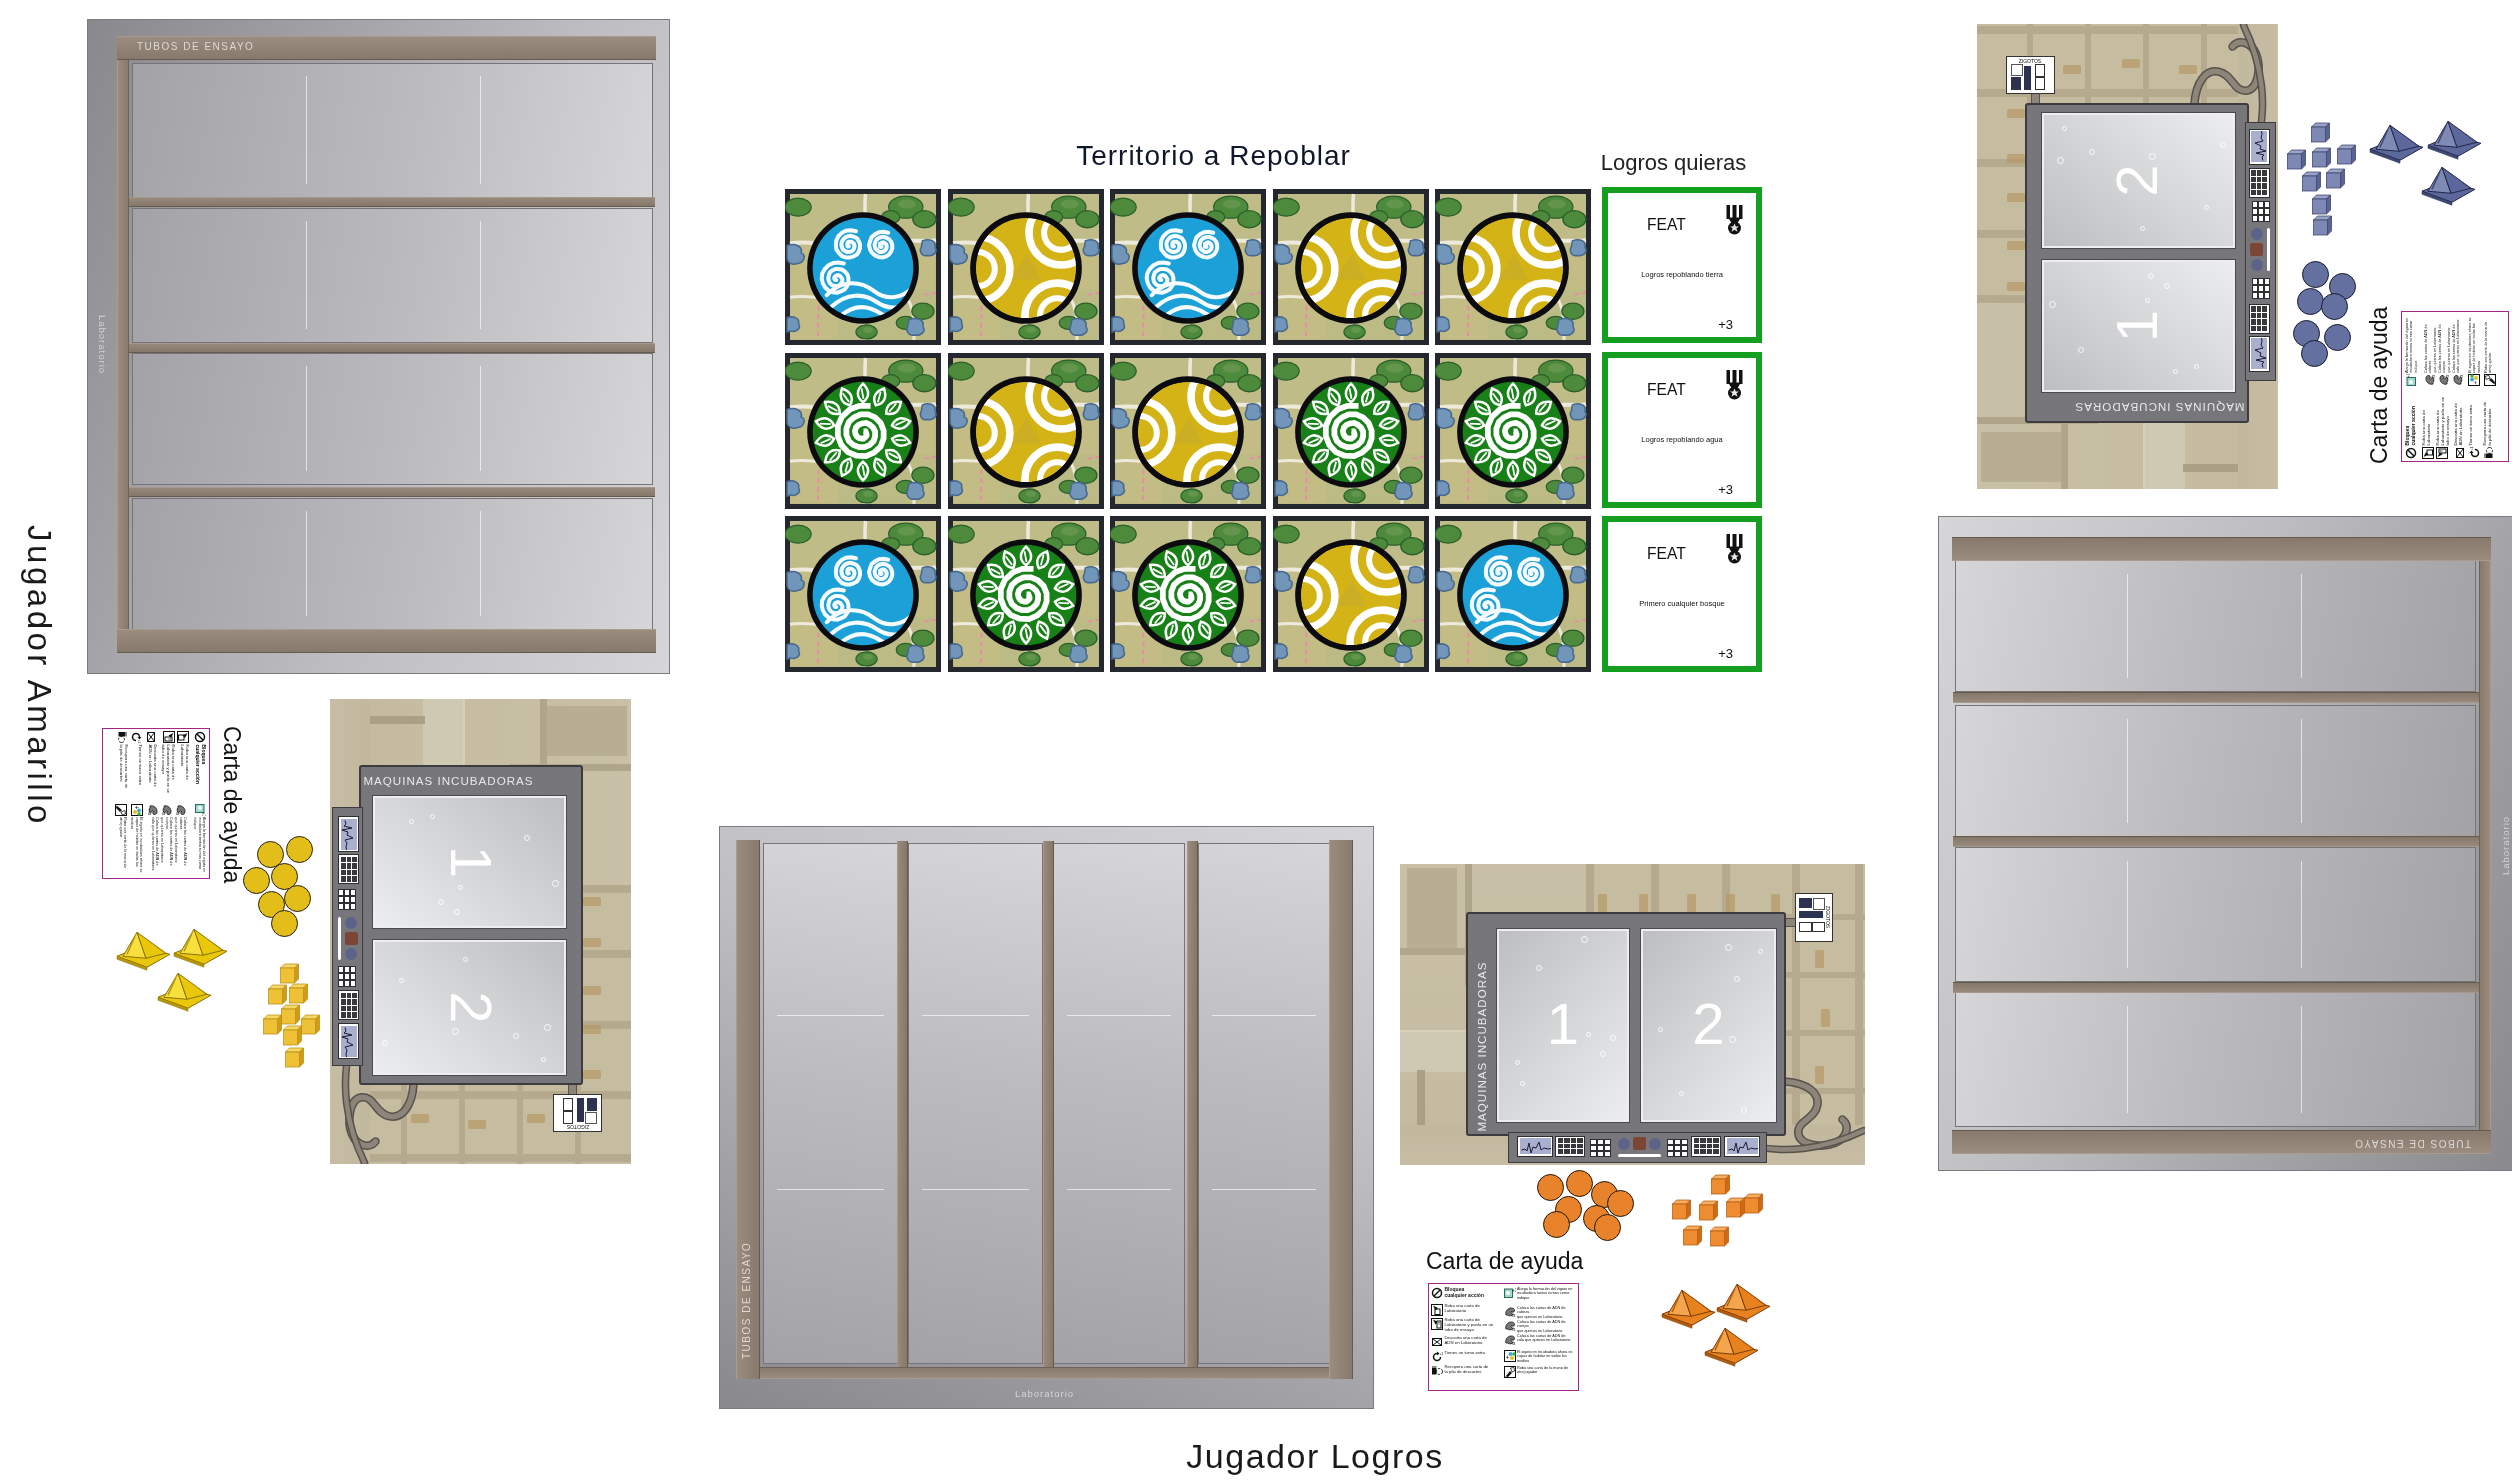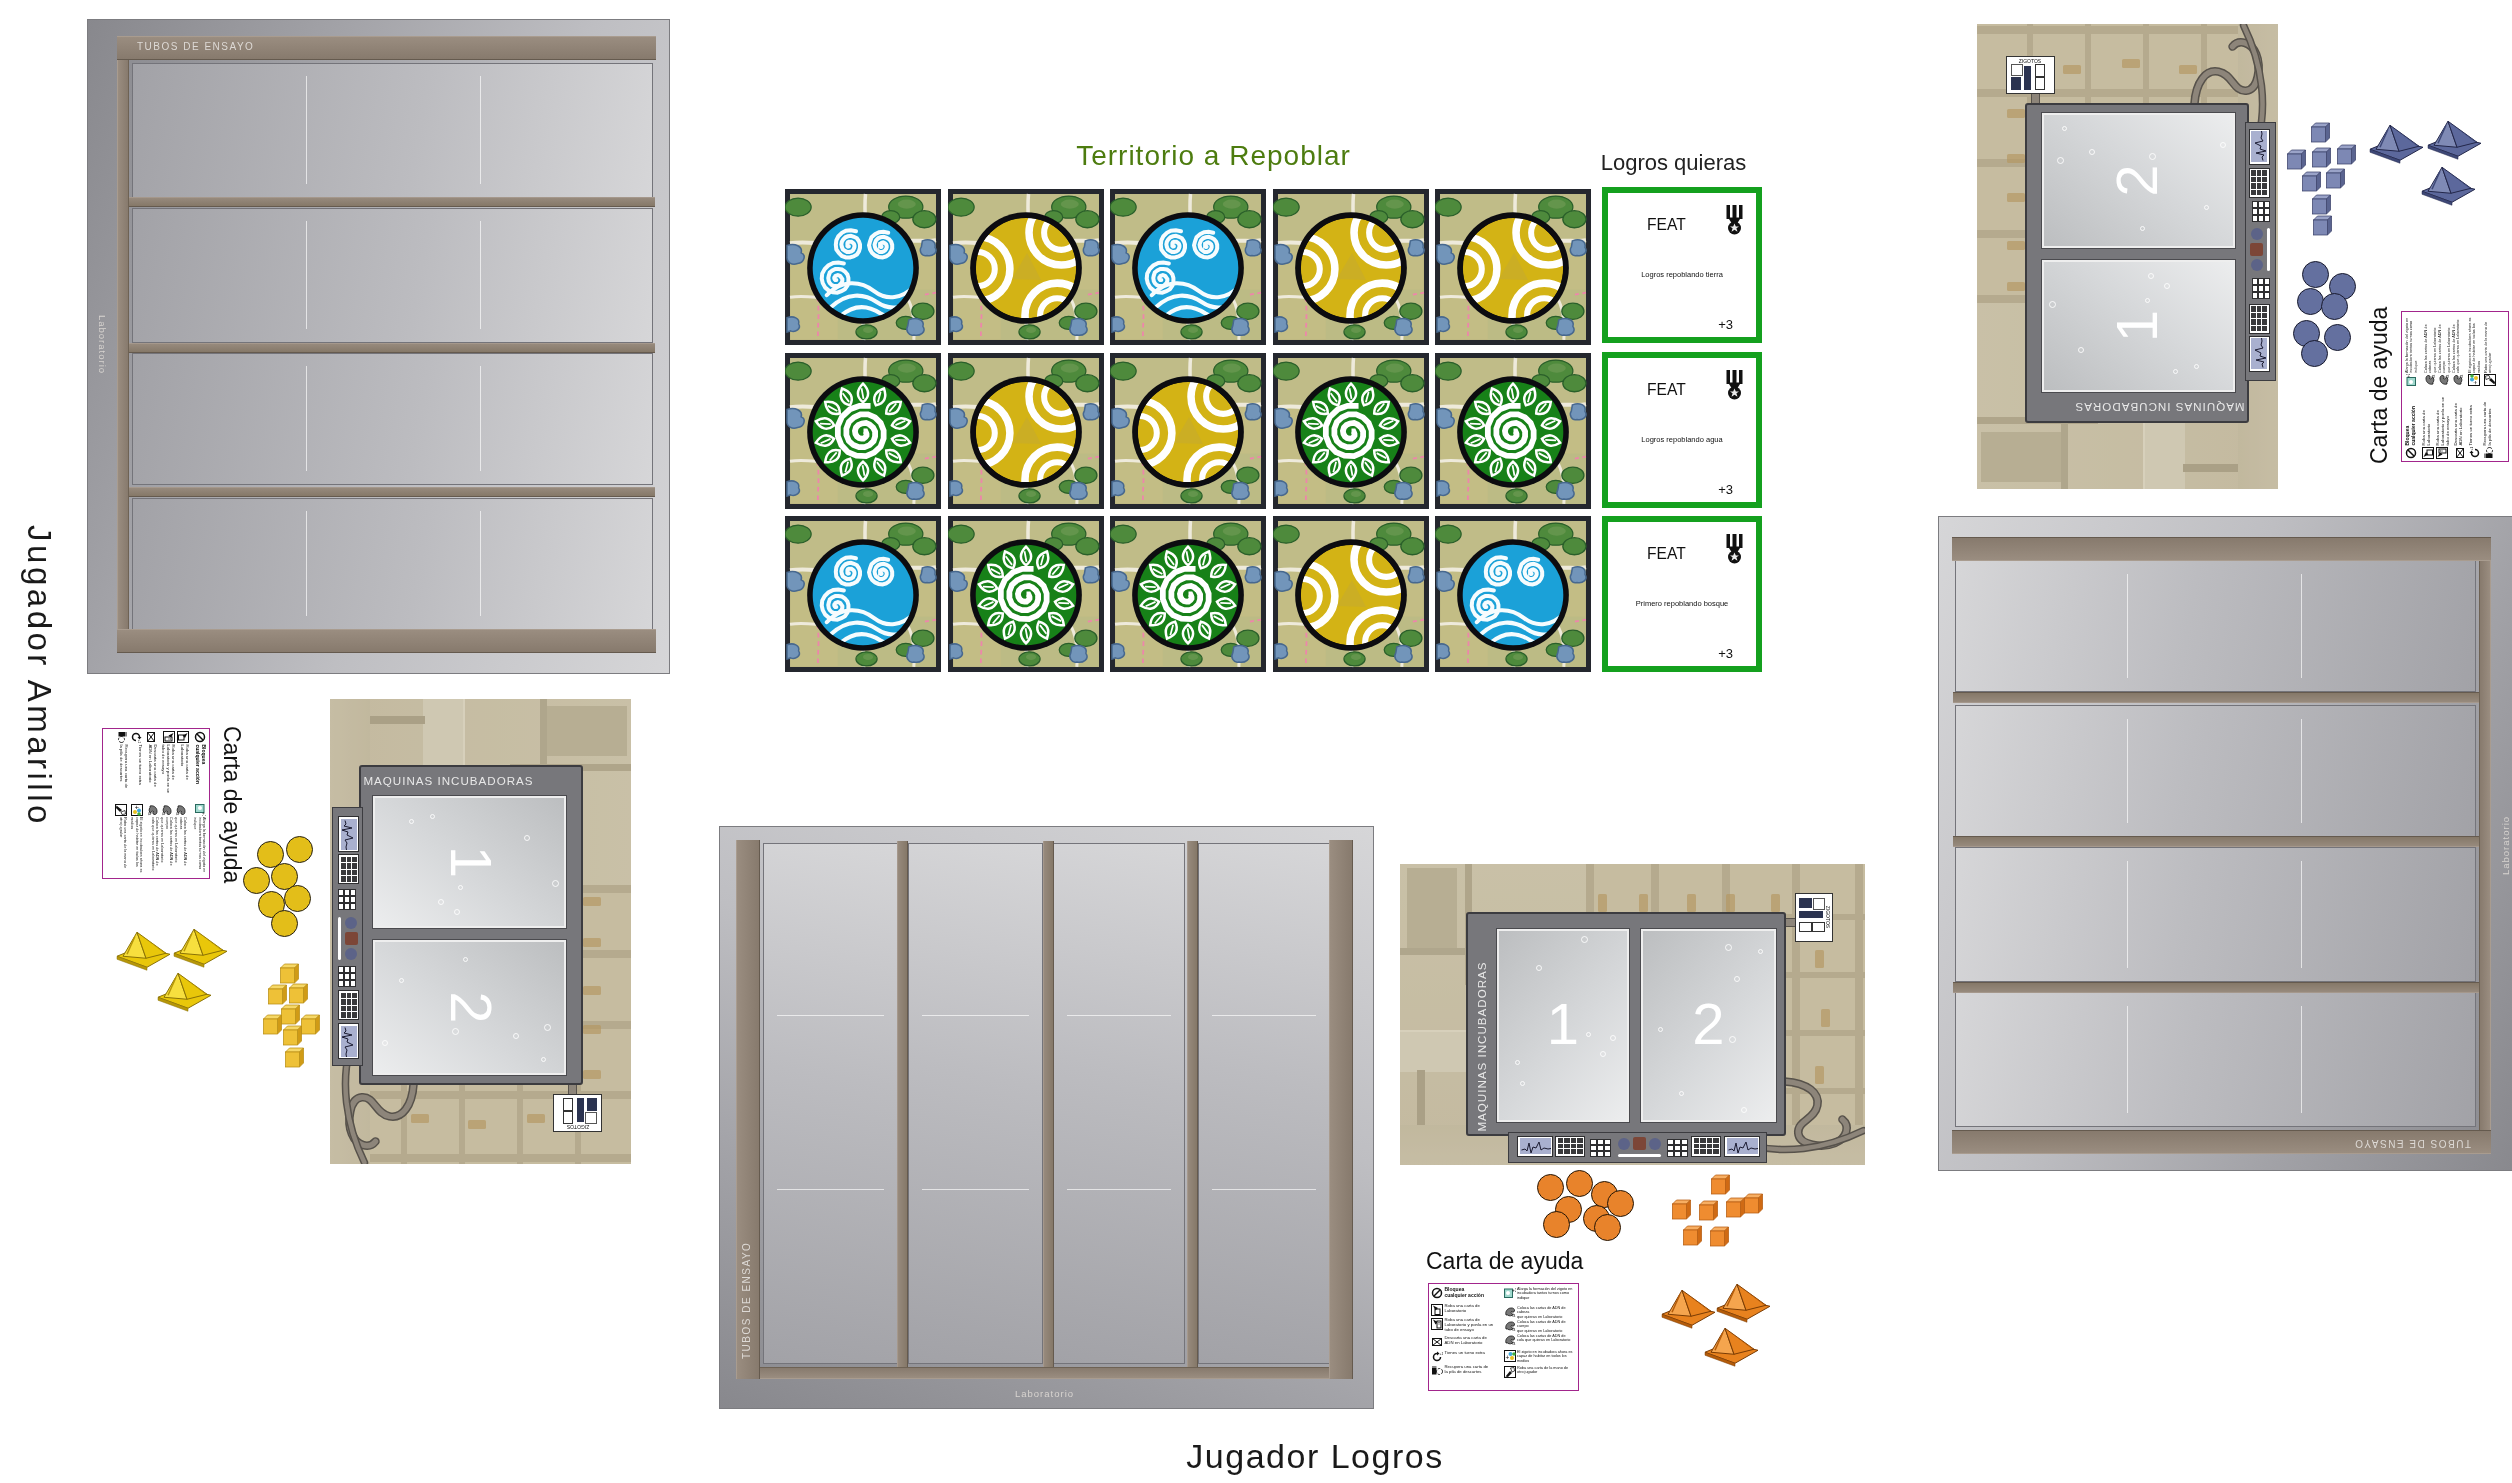--- a/index.html
+++ b/index.html
@@ -900,25 +900,25 @@
 <div class="abs" style="left:1602px;top:516px;width:160px;height:156px;background:#fff;border:6px solid #14a01e;box-sizing:border-box;">
     <div style="position:absolute;left:39px;top:23px;font-size:15.6px;color:#111;">FEAT</div>
     <div style="position:absolute;left:118px;top:12px;"><svg width="17" height="31" viewBox="0 0 34 62">
 <rect x="1" y="0" width="32" height="28" fill="#111"></rect>
 <rect x="8" y="0" width="5" height="25" fill="#fff"></rect>
         <rect x="21" y="0" width="5" height="25" fill="#fff"></rect>
 <polygon points="6,28 28,28 23,36 11,36" fill="#111"></polygon>
 <circle cx="17" cy="46" r="13" fill="#111"></circle>
 <path d="M17,37 L19.6,43 L26,43 L20.8,46.7 L23,53.5 L17,49.3 L11,53.5 L13.2,46.7 L8,43 L14.4,43 Z" fill="#fff" opacity=".92"></path>
 </svg></div>
-    <div style="position:absolute;left:0;top:77px;width:100%;text-align:center;font-size:7.5px;color:#111;">Primero repoblando bosque</div>
+    <div style="position:absolute;left:0;top:77px;width:100%;text-align:center;font-size:7.5px;color:#111;">Primero cualquier bosque</div>
     <div style="position:absolute;right:23px;top:124px;font-size:13px;color:#111;">+3</div>
   </div>
 
-<div class="abs" style="left:1063px;top:140px;width:301px;text-align:center;font-size:28px;letter-spacing:1px;color:#4d7c0f;">Territorio a Repoblar</div>
+<div class="abs" style="left:1063px;top:140px;width:301px;text-align:center;font-size:28px;letter-spacing:1px;color:#0f172a;">Territorio a Repoblar</div>
 
 <div class="abs" style="left:1588px;top:150px;width:171px;text-align:center;font-size:22px;color:#222;">Logros quieras</div>
 
 <div class="abs biglabel" style="left:-117px;top:657px;width:312px;text-align:center;transform:rotate(90deg);">Jugador Amarillo</div>
 
 <div class="abs biglabel" style="left:1159px;top:1437px;width:312px;text-align:center;font-size:34px;letter-spacing:1.5px;">Jugador Logros</div>
 
 <div class="abs helpgroup" style="left:1426px;top:1248px;">
     <div class="hc-title">Carta de ayuda</div>
     <div class="helpcard">

